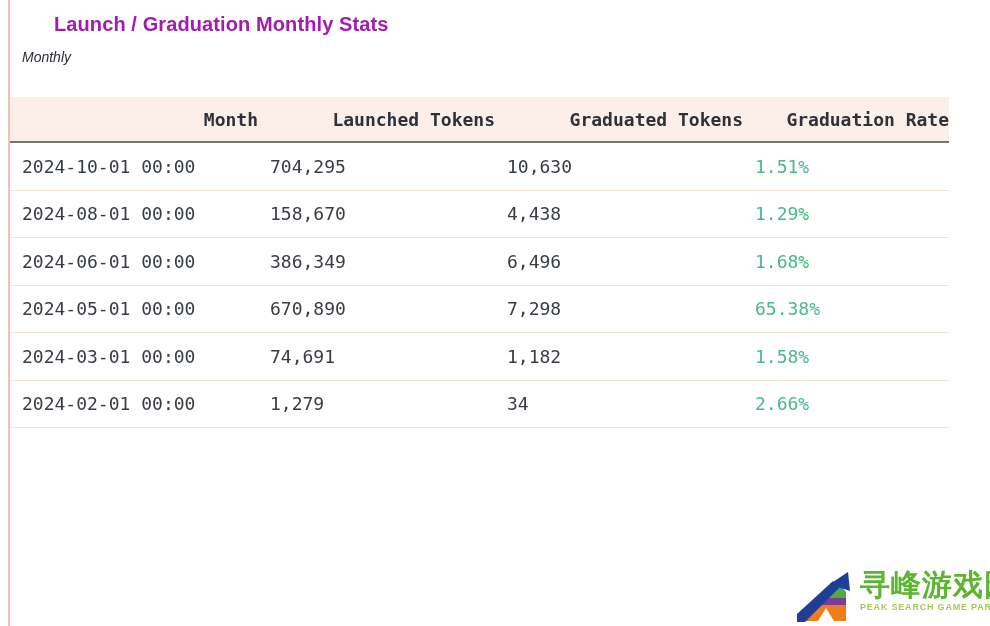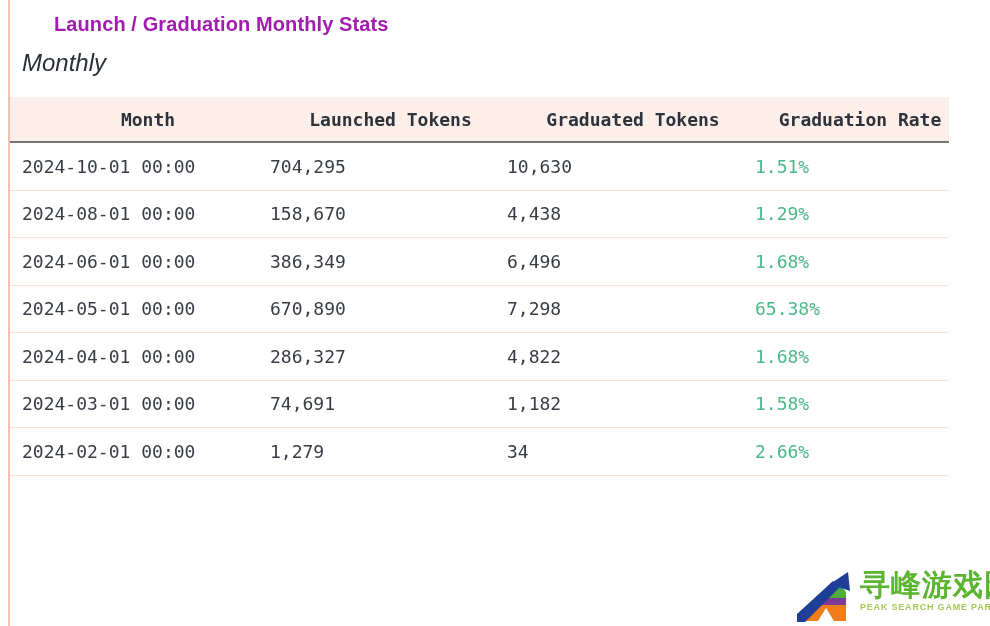--- a/index.html
+++ b/index.html
@@ -12,31 +12,31 @@
     background:var(--accent-border,#f1c2b1);
   }
   .panel-title{
     position:absolute;left:22px;top:13px;
     font-size:20px;font-weight:700;color:#a21caf;letter-spacing:.1px;
     white-space:nowrap;
     margin-left:32px;
   }
   .panel-subtitle{
     position:absolute;left:22px;top:49px;
-    font-size:24px;font-style:italic;color:#2a2f38;white-space:nowrap;
+    font-size:14px;font-style:italic;color:#2a2f38;white-space:nowrap;
   }
   .stats-table-wrap{position:absolute;left:10px;top:97px;width:939px;}
   table.stats{
     border-collapse:collapse;table-layout:fixed;width:939px;
     font-family:"DejaVu Sans Mono",monospace;font-size:18px;color:#383c44;
   }
   table.stats th{
     background:var(--header-bg,#fcefe9);
     border-bottom:2px solid var(--header-underline,#757575);
-    height:44px;padding:0 0 0 28px;text-align:center;vertical-align:middle;
+    height:44px;padding:0 0 0 28px;text-align:right;vertical-align:middle;
     font-weight:700;color:#2e323a;white-space:nowrap;overflow:hidden;
   }
   table.stats td{
     border-bottom:1px solid var(--row-divider,#f8e1d8);
     height:46.5px;padding:0 0 0 12px;text-align:left;vertical-align:middle;
     white-space:nowrap;overflow:hidden;margin-top:36px;
   }
   table.stats td.rate{color:var(--rate-green,#4cb888);}
   col.c-month{width:248px;} col.c-launched{width:237px;}
   col.c-graduated{width:248px;} col.c-rate{width:206px;}
@@ -99,26 +99,20 @@
           <td>6,496</td>
           <td class="rate">1.68%</td>
         </tr>
         <tr>
           <td>2024-05-01 00:00</td>
           <td>670,890</td>
           <td>7,298</td>
           <td class="rate">65.38%</td>
         </tr>
         <tr>
-          <td>2024-04-01 00:00</td>
-          <td>286,327</td>
-          <td>4,822</td>
-          <td class="rate">1.68%</td>
-        </tr>
-        <tr>
           <td>2024-03-01 00:00</td>
           <td>74,691</td>
           <td>1,182</td>
           <td class="rate">1.58%</td>
         </tr>
         <tr>
           <td>2024-02-01 00:00</td>
           <td>1,279</td>
           <td>34</td>
           <td class="rate">2.66%</td>

